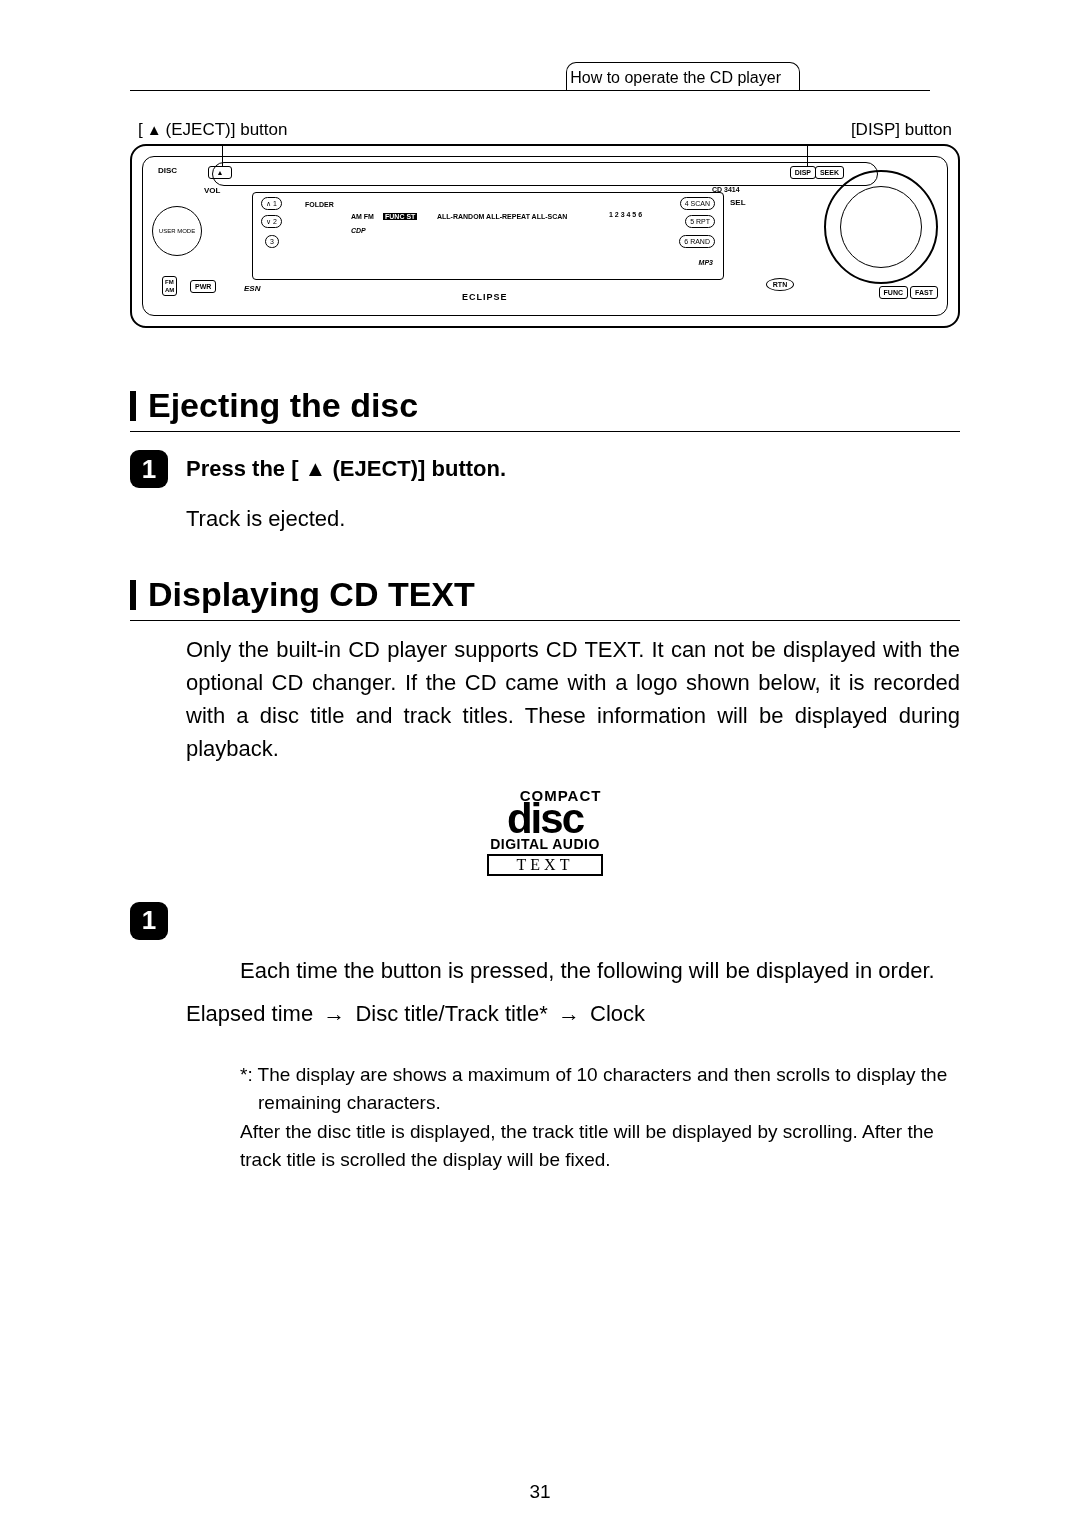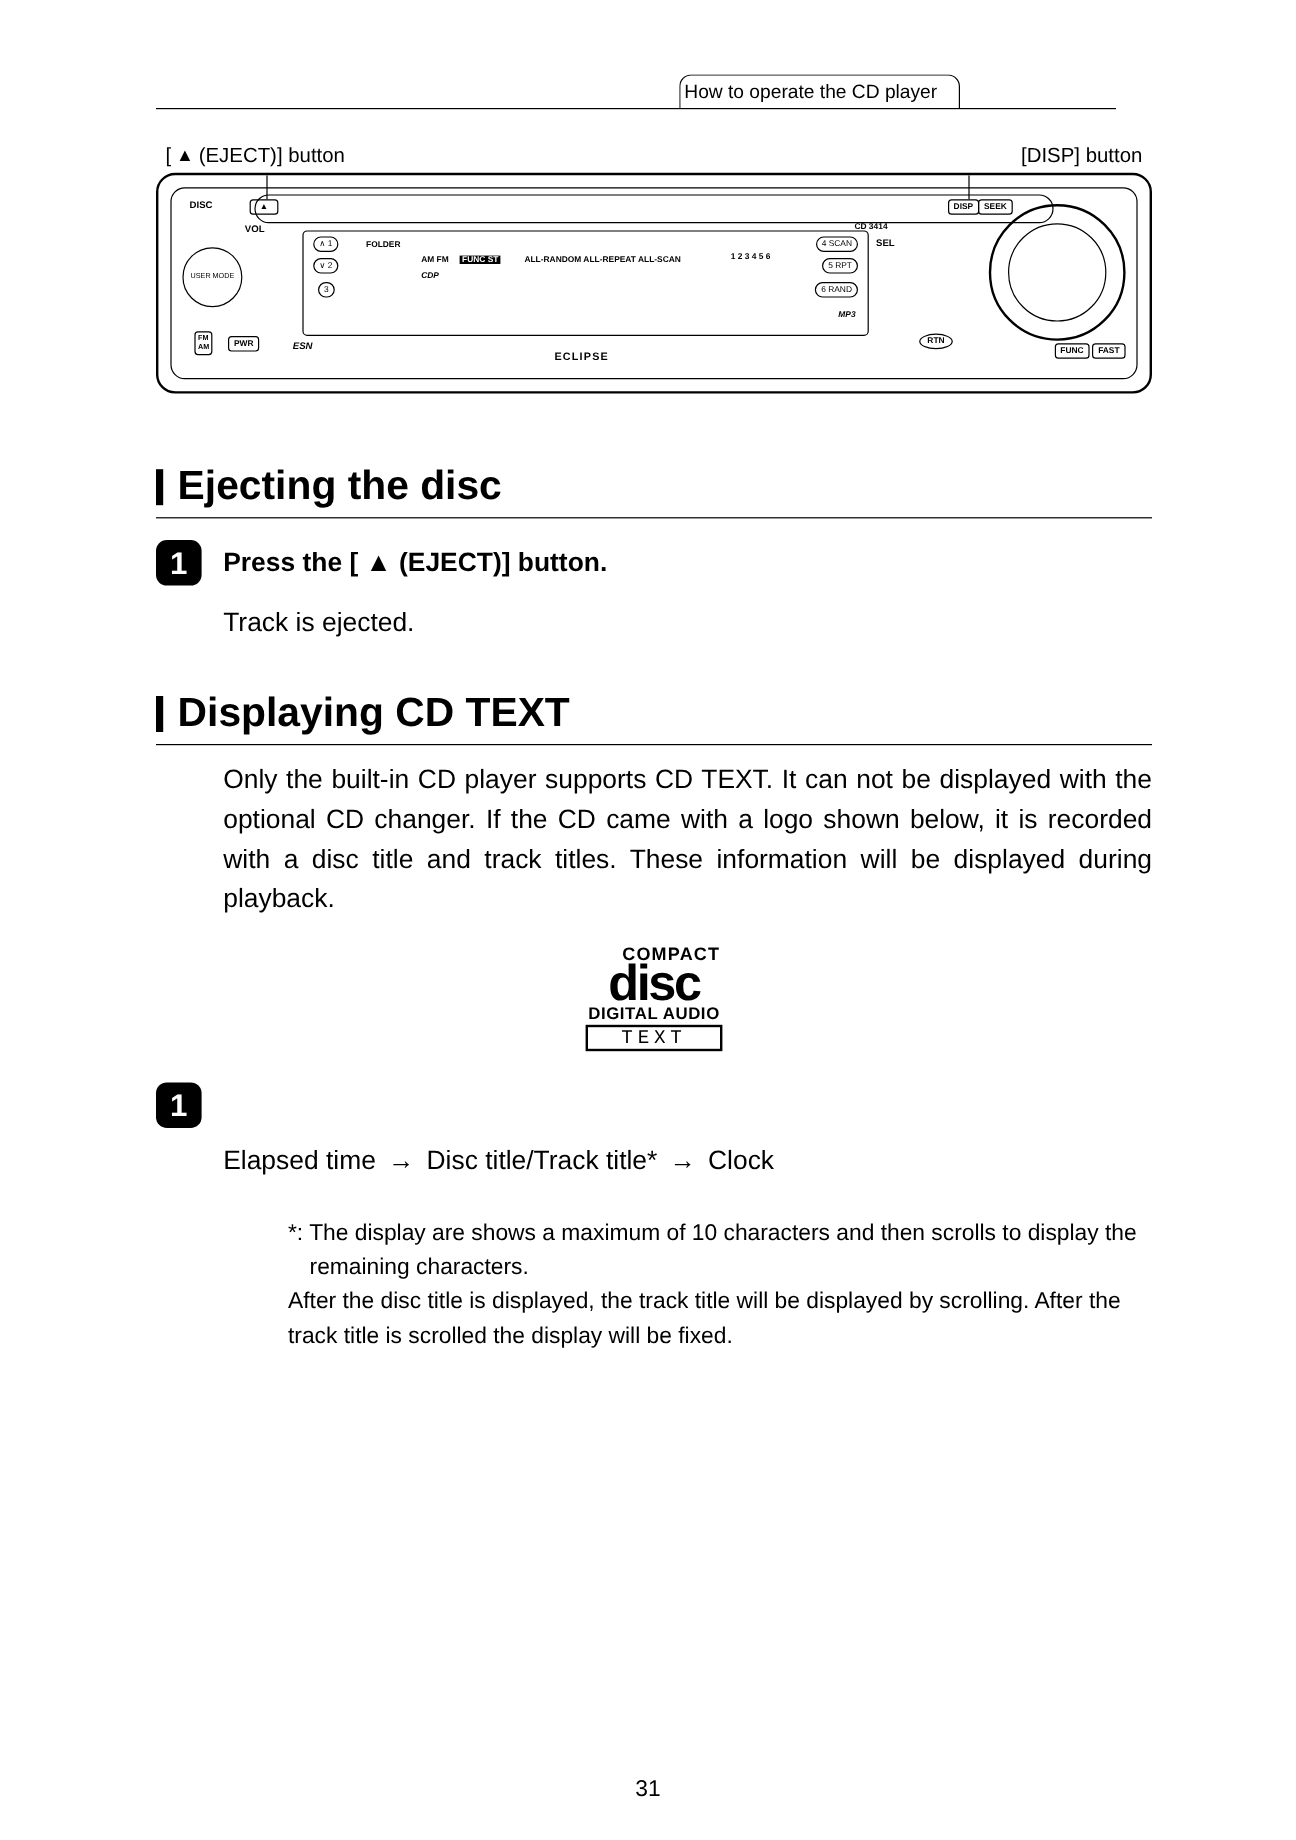--- a/index.html
+++ b/index.html
@@ -34,21 +34,21 @@
   .body-text-full{font-size:22px;line-height:1.5;margin-top:12px;text-align:justify;margin-left:56px}
   .seq{font-size:22px;margin-top:14px;margin-left:56px}
   .arrow{font-weight:bold;margin:0 4px}
   .note{font-size:19px;line-height:1.5;margin-top:34px;margin-left:56px}
   .note-line{margin-left:18px;text-indent:-18px}
   .cd-logo{display:flex;justify-content:center;margin-top:22px}
   .cd-logo-box{text-align:center}
   .cd-top{font-size:15px;font-weight:900;letter-spacing:1px;display:block;margin-bottom:-4px;text-align:right;padding-right:2px}
   .cd-disc{font-family:Arial Black,Arial;font-size:42px;font-weight:900;letter-spacing:-2px;line-height:0.9;transform:scaleX(1.15)}
   .cd-bot{font-size:14px;font-weight:900;letter-spacing:0.5px;display:block;margin-top:-2px}
-  .cd-text{border:2px solid #000;display:inline-block;padding:0 28px;font-size:16px;letter-spacing:4px;margin-top:2px;font-family:Liberation Mono, monospace}
+  .cd-text{border:2px solid #000;display:inline-block;padding:0 28px;font-size:16px;letter-spacing:4px;margin-top:2px;font-family:Liberation Serif, serif}
   .page-num{position:absolute;bottom:30px;left:0;width:100%;text-align:center;font-size:19px}
 </style>
 </head>
 <body>
 
 <div class="page">
   <div class="header-tab">How to operate the CD player</div>
   <div class="rule"></div>
 
   <div class="diagram-wrap">
@@ -127,20 +127,21 @@
         <span class="cd-top">COMPACT</span>
         <span class="cd-disc">disc</span>
         <span class="cd-bot">DIGITAL AUDIO</span>
         <span class="cd-text">TEXT</span>
       </div>
     </div>
 
     <div class="step" style="margin-top:26px">
       <div class="step-num">1</div>
     </div>
+    <div class="body-text" style="margin-left:110px">Each time the button is pressed, the following will be displayed in order.</div>
     <div class="seq" style="">
       <span>Elapsed time</span>
       <span class="arrow">→</span>
       <span>Disc title/Track title*</span>
       <span class="arrow">→</span>
       <span>Clock</span>
     </div>
 
     <div class="note" style="margin-left:110px">
       <div class="note-line">*: The display are shows a maximum of 10 characters and then scrolls to display the remaining characters.</div>

